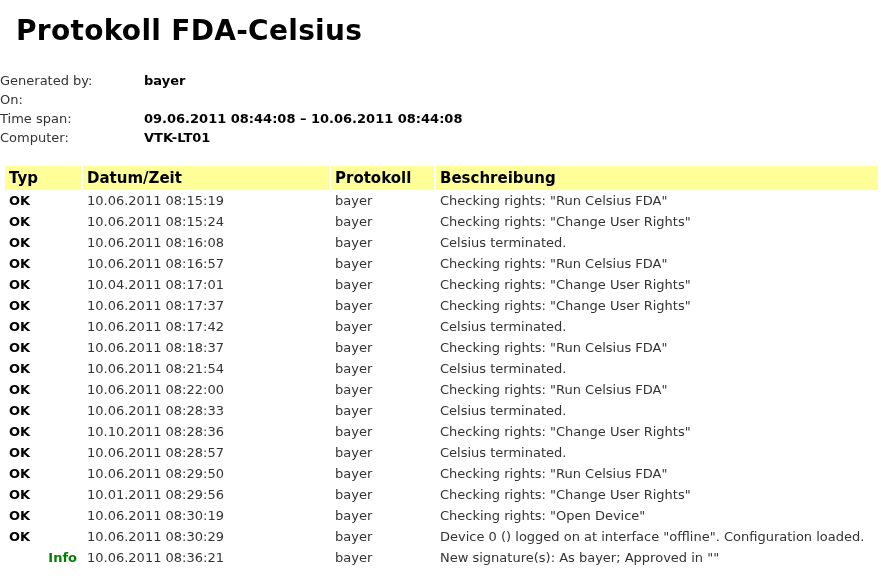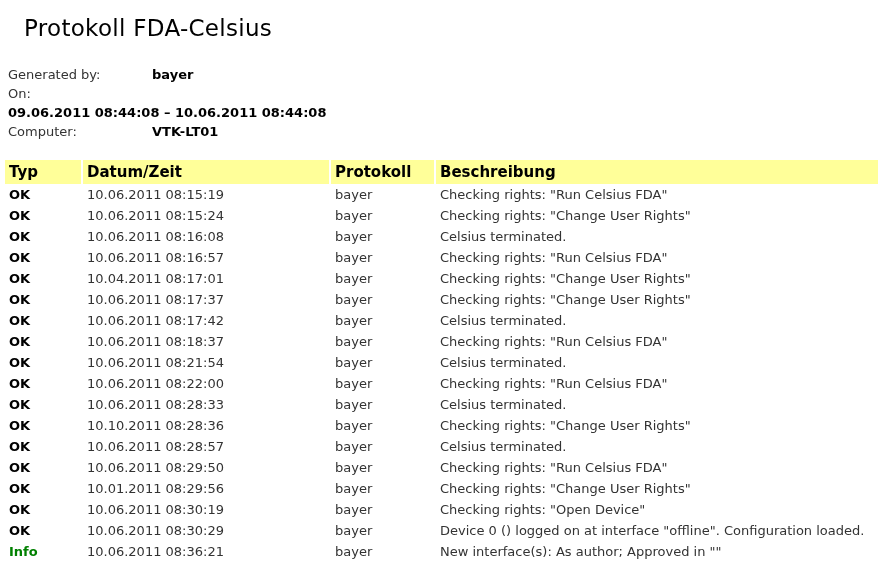--- a/index.html
+++ b/index.html
@@ -12,29 +12,29 @@
     color: #333333;
   }
   .page {
     width: 881px;
     min-height: 584px;
     background: #ffffff;
     padding-top: 9px;
     overflow: hidden;
   }
   .report-title {
-    font-size: 23px;
-    font-weight: normal;
-    color: #000000;
-    margin: 6px 0 24px 24px;
+    font-size: 28px;
+    font-weight: bold;
+    color: #000000;
+    margin: 6px 0 24px 16px;
     line-height: 1.15;
     letter-spacing: 0.3px;
   }
   .meta {
-    margin-left: 8px;
+    margin-left: 0;
   }
   .meta-row {
     display: flex;
     line-height: 19px;
   }
   .meta-label {
     width: 144px;
     flex: 0 0 144px;
   }
   .meta-value {
@@ -70,38 +70,40 @@
   .col-datum { width: 246px; }
   .col-user  { width: 103px; }
   .col-desc  { width: auto; }
   td.typ-ok {
     font-weight: bold;
     color: #000000;
   }
   td.typ-info {
     font-weight: bold;
     color: #008000;
+    text-align: right;
   }
 </style>
 </head>
 <body>
 
 <div class="page">
 
   <h1 class="report-title">Protokoll FDA-Celsius</h1>
 
   <div class="meta">
     <div class="meta-row">
       <span class="meta-label">Generated by:</span>
       <span class="meta-value">bayer</span>
     </div>
     <div class="meta-row">
       <span class="meta-label">On:</span>
     </div>
     <div class="meta-row">
+      <span class="meta-label">Time span:</span>
       <span class="meta-value">09.06.2011 08:44:08 – 10.06.2011 08:44:08</span>
     </div>
     <div class="meta-row">
       <span class="meta-label">Computer:</span>
       <span class="meta-value">VTK-LT01</span>
     </div>
   </div>
 
   <table class="log-table">
     <colgroup>
@@ -235,18 +237,18 @@
       <td class="typ-ok">OK</td>
       <td>10.06.2011 08:30:29</td>
       <td>bayer</td>
       <td>Device 0 () logged on at interface "offline". Configuration loaded.</td>
     </tr>
 
     <tr>
       <td class="typ-info">Info</td>
       <td>10.06.2011 08:36:21</td>
       <td>bayer</td>
-      <td>New interface(s): As author; Approved in ""</td>
+      <td>New signature(s): As bayer; Approved in ""</td>
     </tr>
   </tbody>
   </table>
 
 </div>
 
 </body></html>

